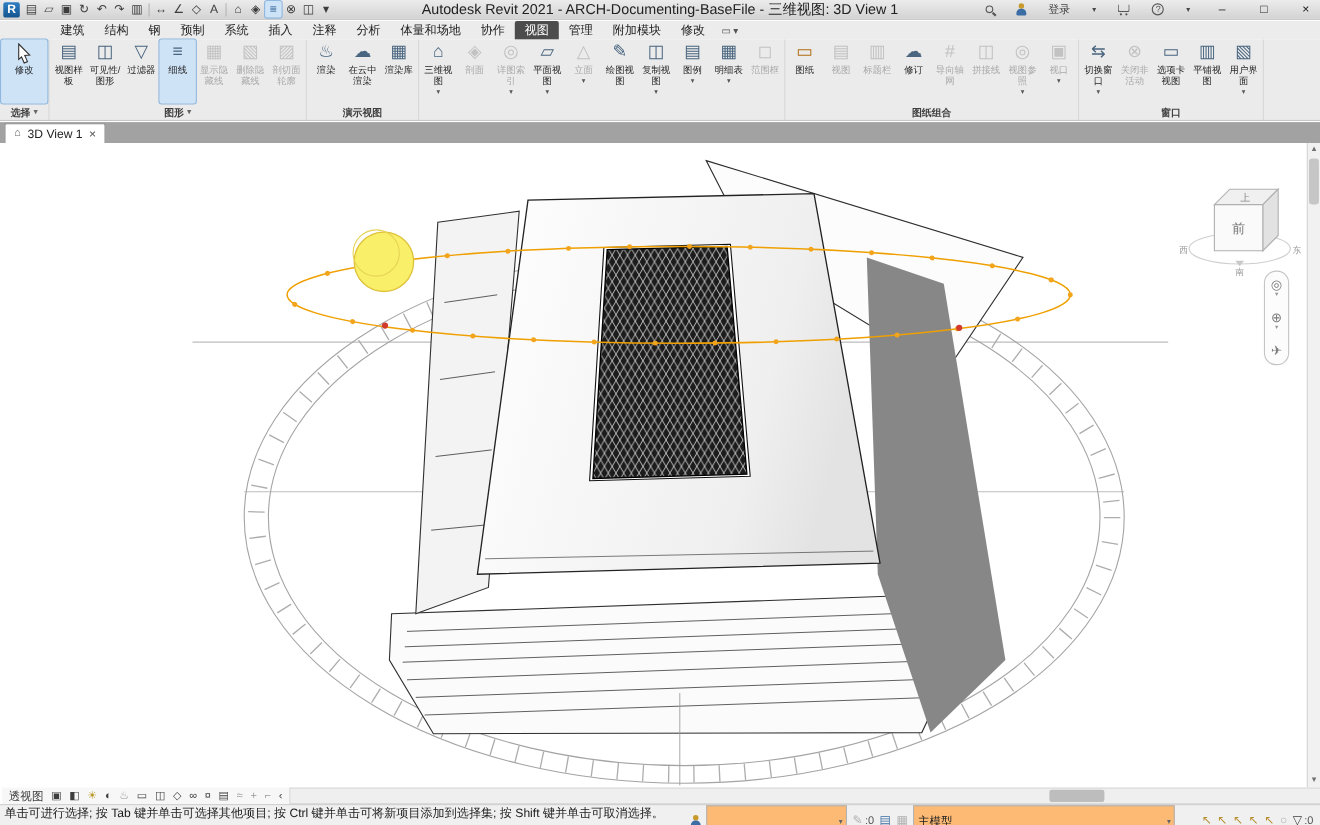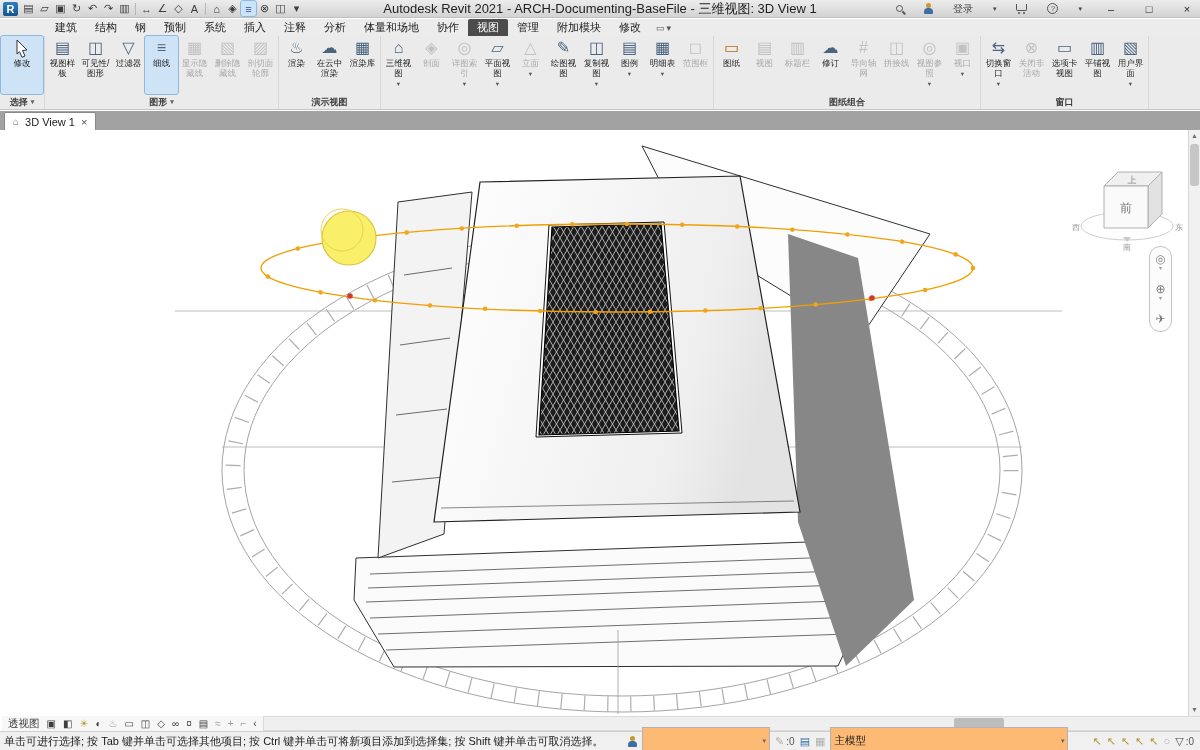--- a/index.html
+++ b/index.html
@@ -95,21 +95,21 @@
   .vcb { display:flex; align-items:center; gap:7px; padding:0 6px; color:#3e3e3e; }
   .vcb .vi { font-size:10px; line-height:1; }
   .vcb .sun { color:#b89a26; }
   .vcb .dim { color:#9a9a9a; }
   .hscroll { flex:1; height:100%; background:#efefef; border:1px solid #dadada; position:relative; }
   .hthumb { position:absolute; left:690px; top:1px; width:50px; height:11px; background:#bdbdbd;
     border-radius:2px;}
 
   
   .status { position:absolute; left:0; top:731px; width:1200px; height:19px; background:#f0f0f0;
-    border-top:1px solid #cfcfcf; display:flex; align-items:center; font-size:11px; color:#1a1a1a;}
+    border-top:1px solid #cfcfcf; display:flex; align-items:flex-start; font-size:11px; color:#1a1a1a;}
   .status .hint { padding-left:4px; white-space:nowrap; }
   .scluster { margin-left:auto; display:flex; align-items:center; gap:5px; padding-right:6px; }
   .combo { height:29px; background:#fdba74; border:1px solid #b3b3b3; display:flex; align-items:center;
     font-size:10.5px; color:#222; padding:12px 3px; }
   .combo .cv { flex:1; }
   .combo .ca { font-size:7px; color:#666; }
   .c1 { width:128px; } .c2 { width:238px; }
   .sic { font-size:11px; line-height:1; }
   .i-person { width:10px; height:11px; position:relative; display:inline-block;}
   .i-person::before { content:""; position:absolute; left:3px; top:0; width:5px; height:5px;

